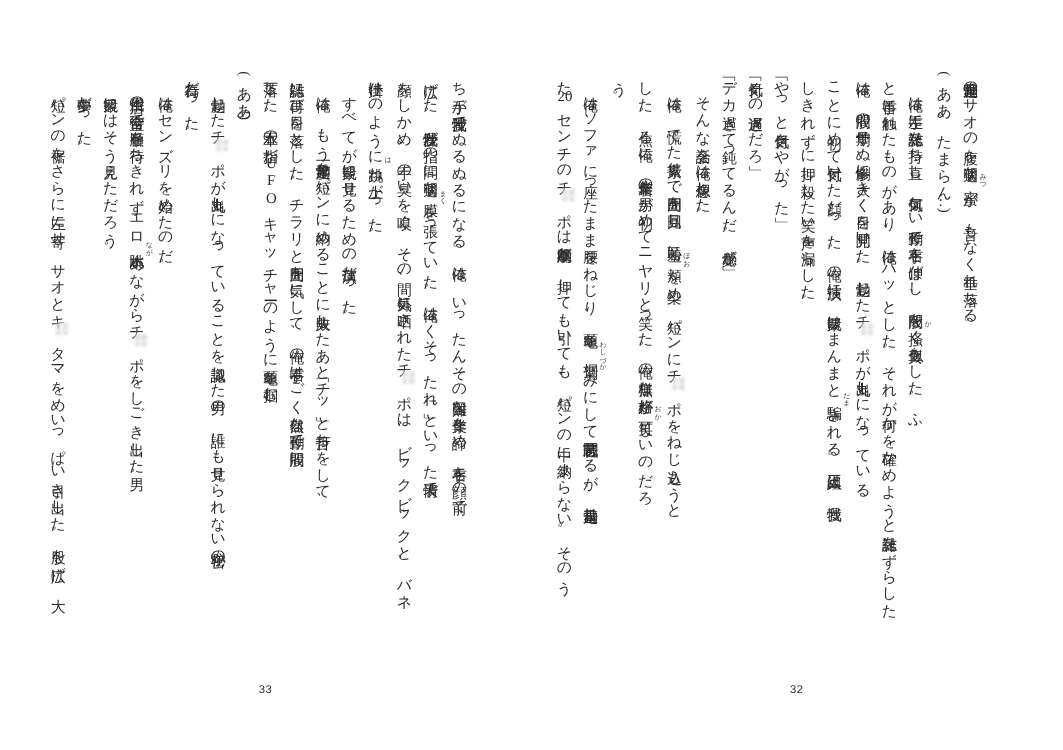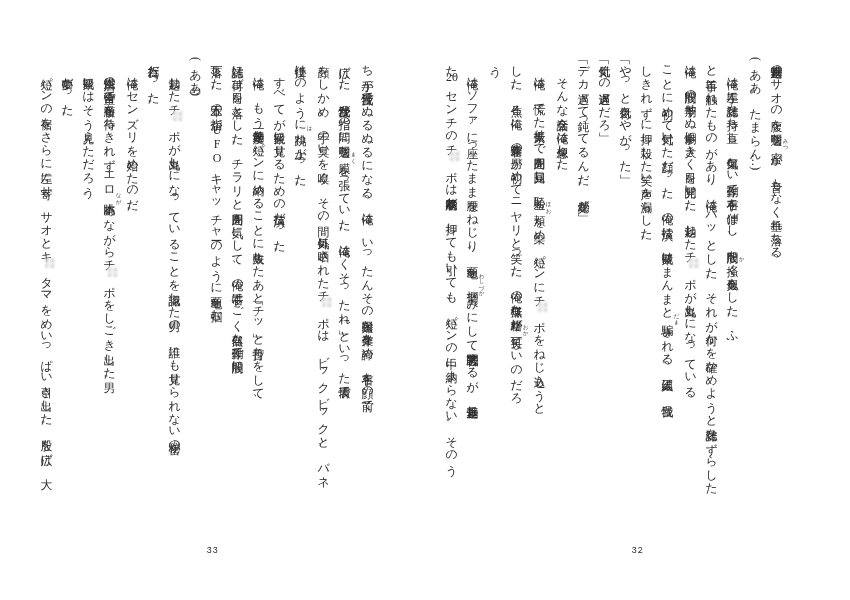--- a/index.html
+++ b/index.html
@@ -82,21 +82,21 @@
 
   .page-num {
     position: absolute;
     top: 546px;
     left: 0;
     width: 100%;
     text-align: center;
     font-size: 9px;
     letter-spacing: 0.5px;
     color: #2e2e2e;
-    font-family: Liberation Mono, monospace;
+    font-family: Liberation Sans, sans-serif;
   }
 </style>
 </head>
 <body>
 
 <div class="spread">
 
   <div class="page left-page">
     <div class="text-block">
         <p class="tcol">ち手が我慢汁でぬるぬるになる。俺は、いったんその困難な作業を諦め、右手を顔の前で</p>

